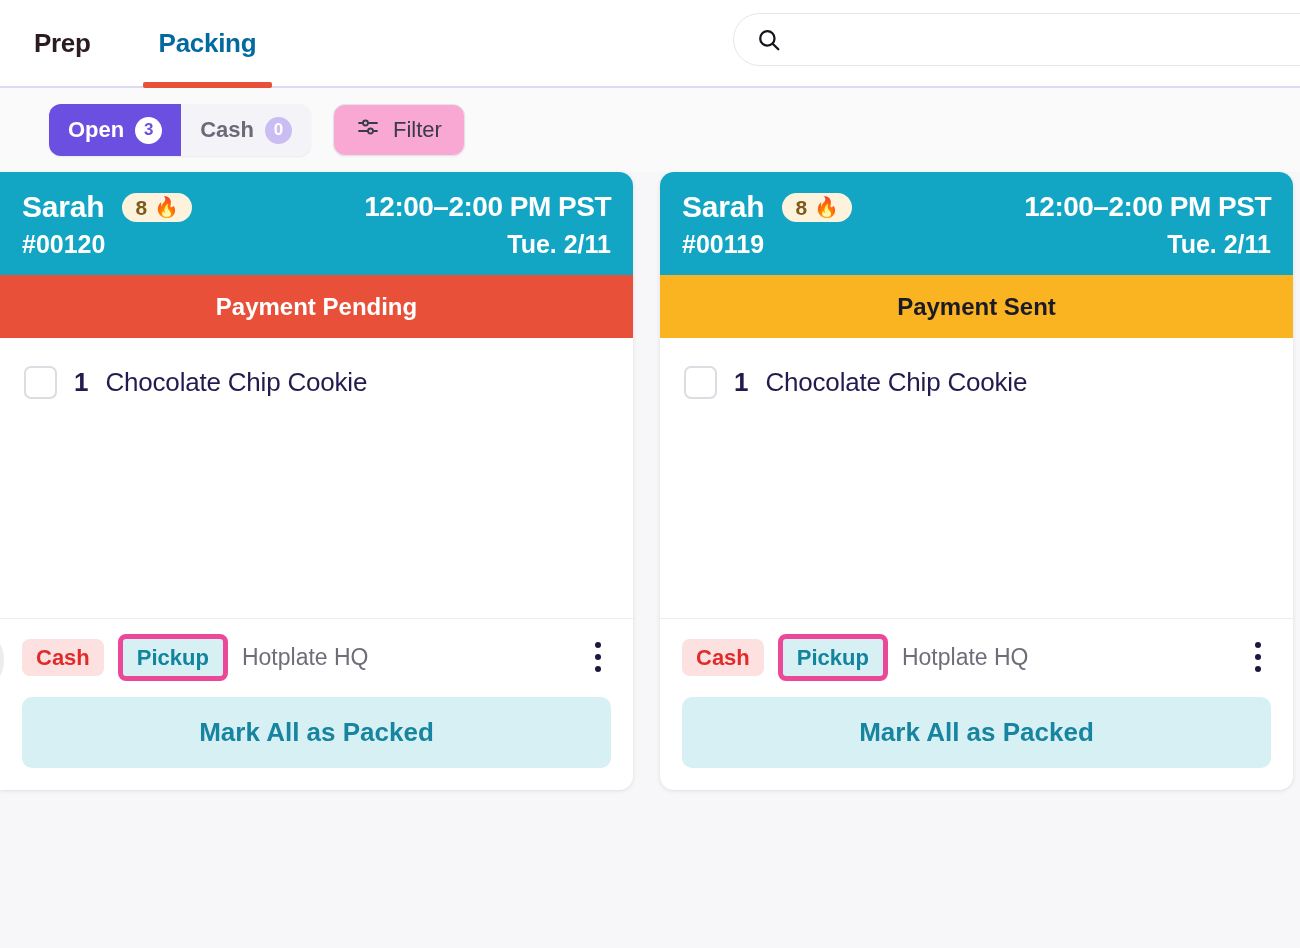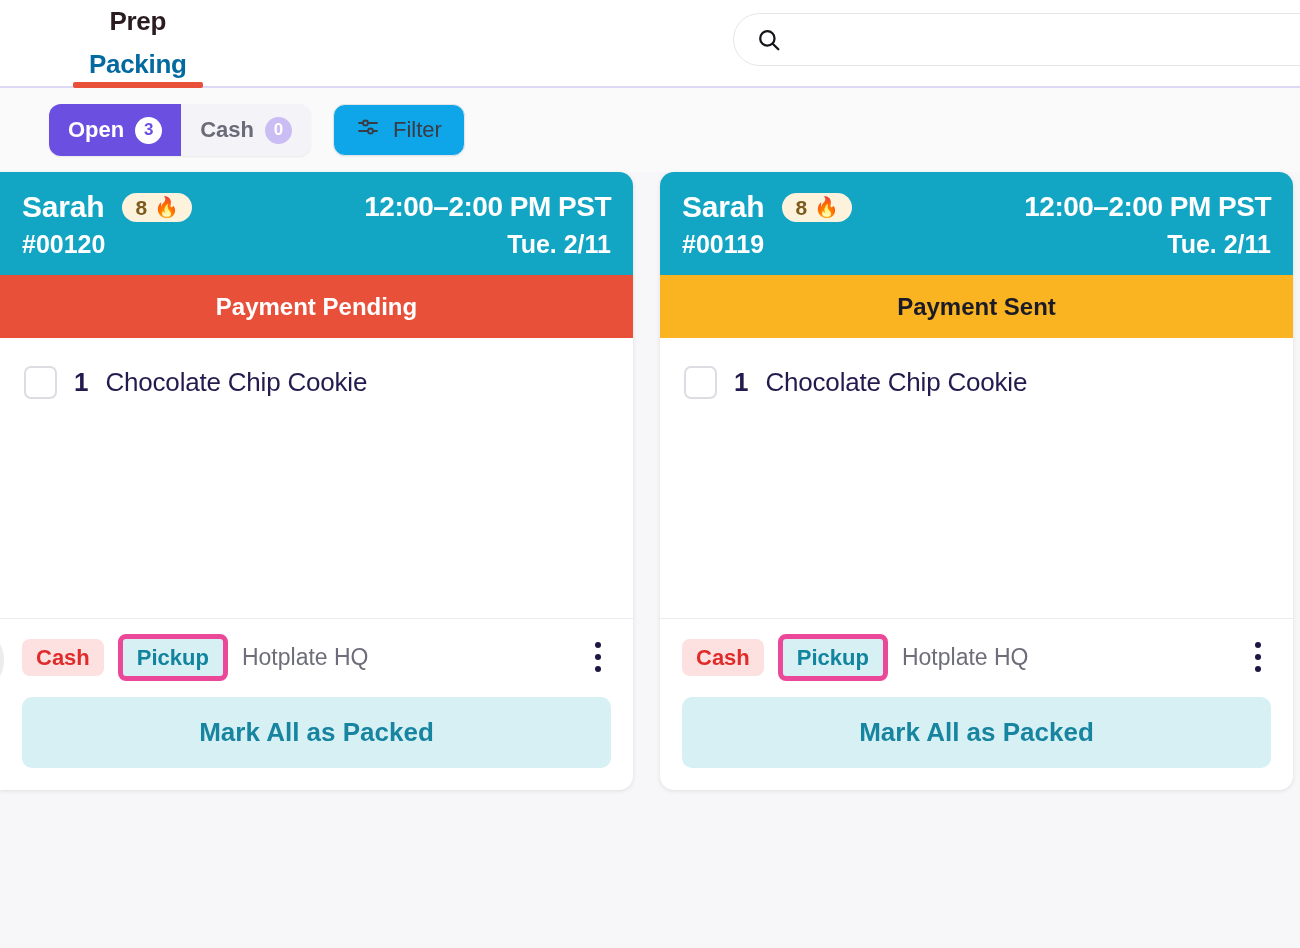--- a/index.html
+++ b/index.html
@@ -12,21 +12,21 @@
 
   
   .topbar {
     position: relative;
     height: 88px;
     background: #ffffff;
     display: flex;
     align-items: center;
     border-bottom: 2px solid #ddd9f5;
   }
-  .tabs { display: flex; align-items: center; height: 100%; padding-left: 55px; gap: 0px; flex-direction: column; }
+  .tabs { display: flex; align-items: center; height: 100%; gap: 0px; }
   .tab {
     position: relative;
     height: 100%;
     display: flex; align-items: center; justify-content: center;
     padding: 0 34px;
     font-size: 26px;
     font-weight: bold;
     letter-spacing: -0.3px;
     cursor: pointer;
     color: #2b1c22;
@@ -96,21 +96,21 @@
     font-size: 17px; font-weight: bold;
     padding: 0 5px;
   }
   .seg.active .seg-badge { background: #fff; color: #6b4fe0; }
   .seg.idle .seg-badge { background: #c9bdf3; color: #fff; }
 
   .filter-btn {
     display: flex; align-items: center; gap: 13px;
     height: 52px;
     padding: 0 22px;
-    background: #0ea5e9;
+    background: #f9a8d4;
     border: 1px solid #e4e4e8;
     border-radius: 12px;
     font-size: 22px;
     color: #3b3b46;
     cursor: pointer;
     box-shadow: 0 1px 2px rgba(0,0,0,0.05);
   }
 
   
   .drawer-handle {

